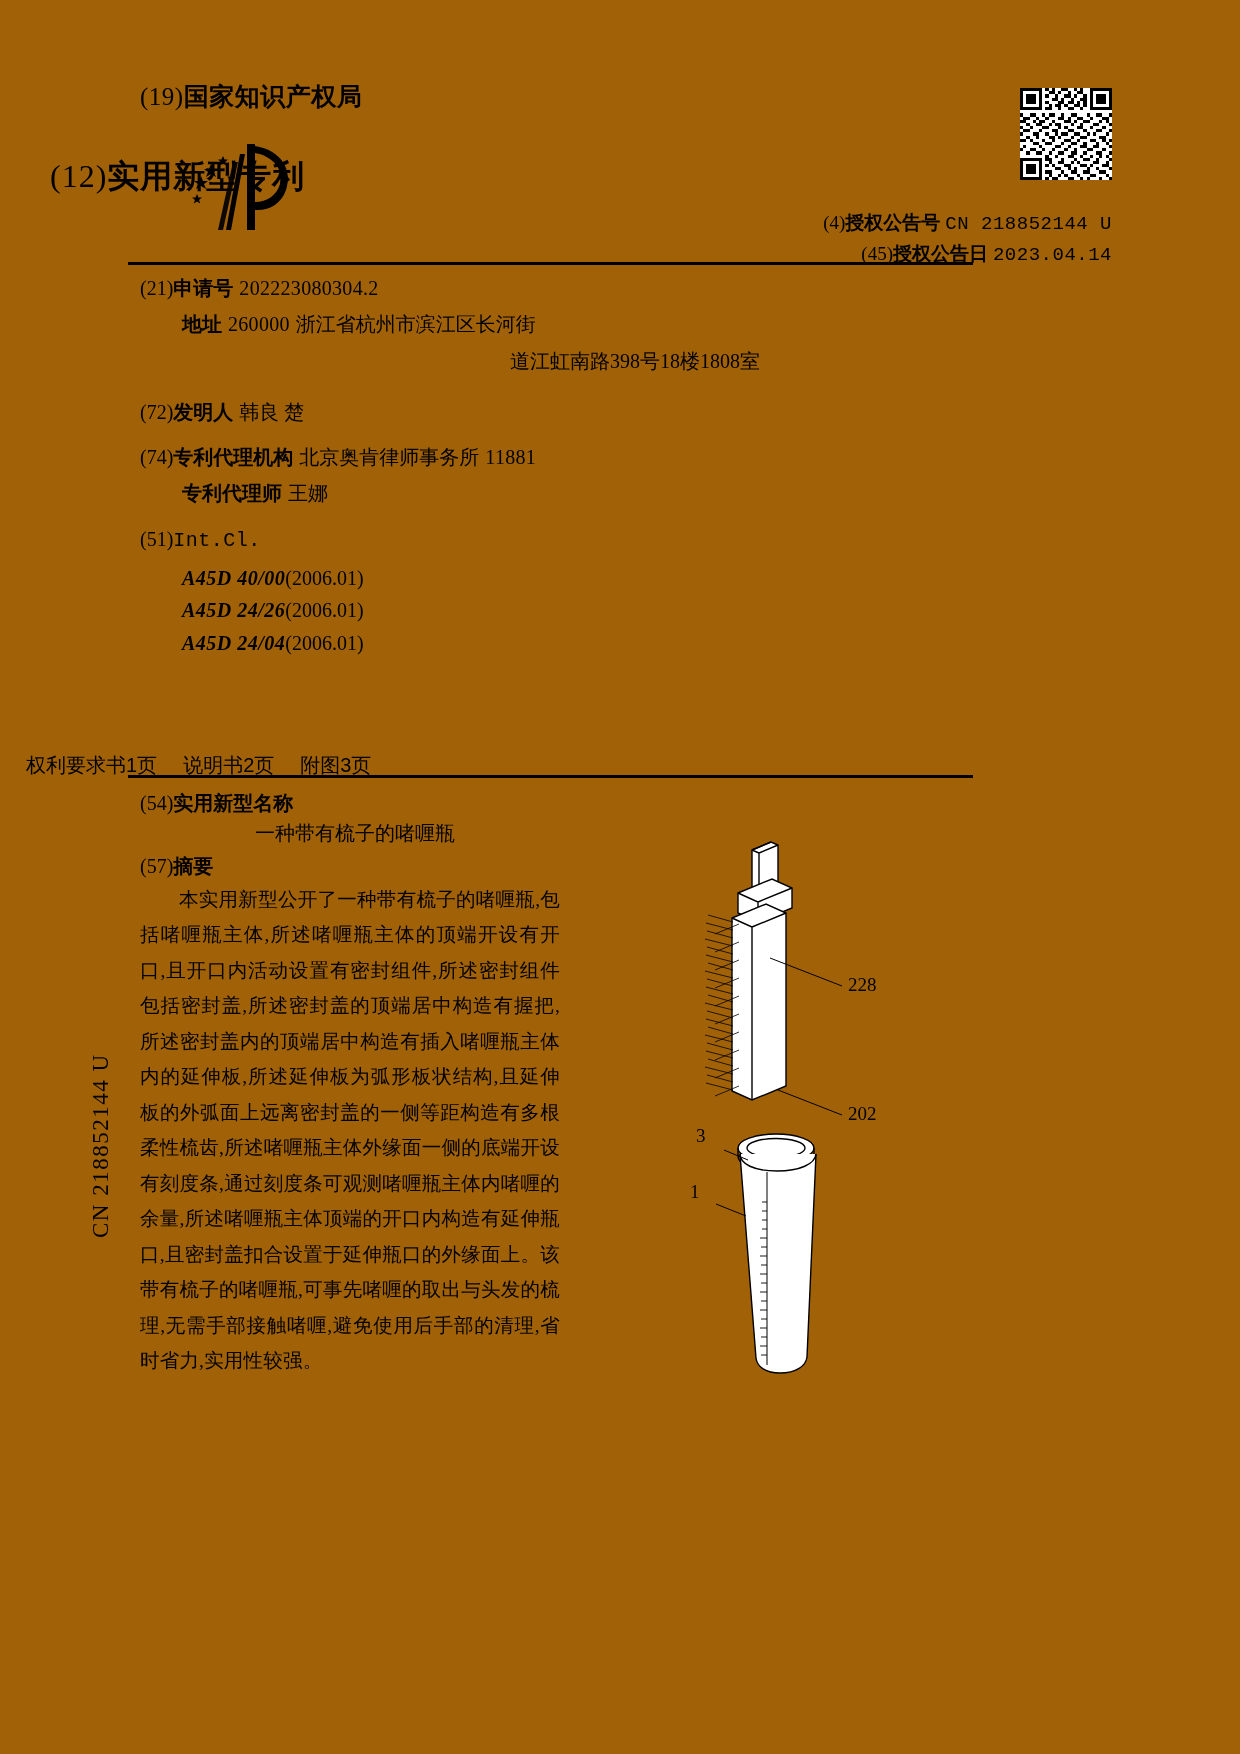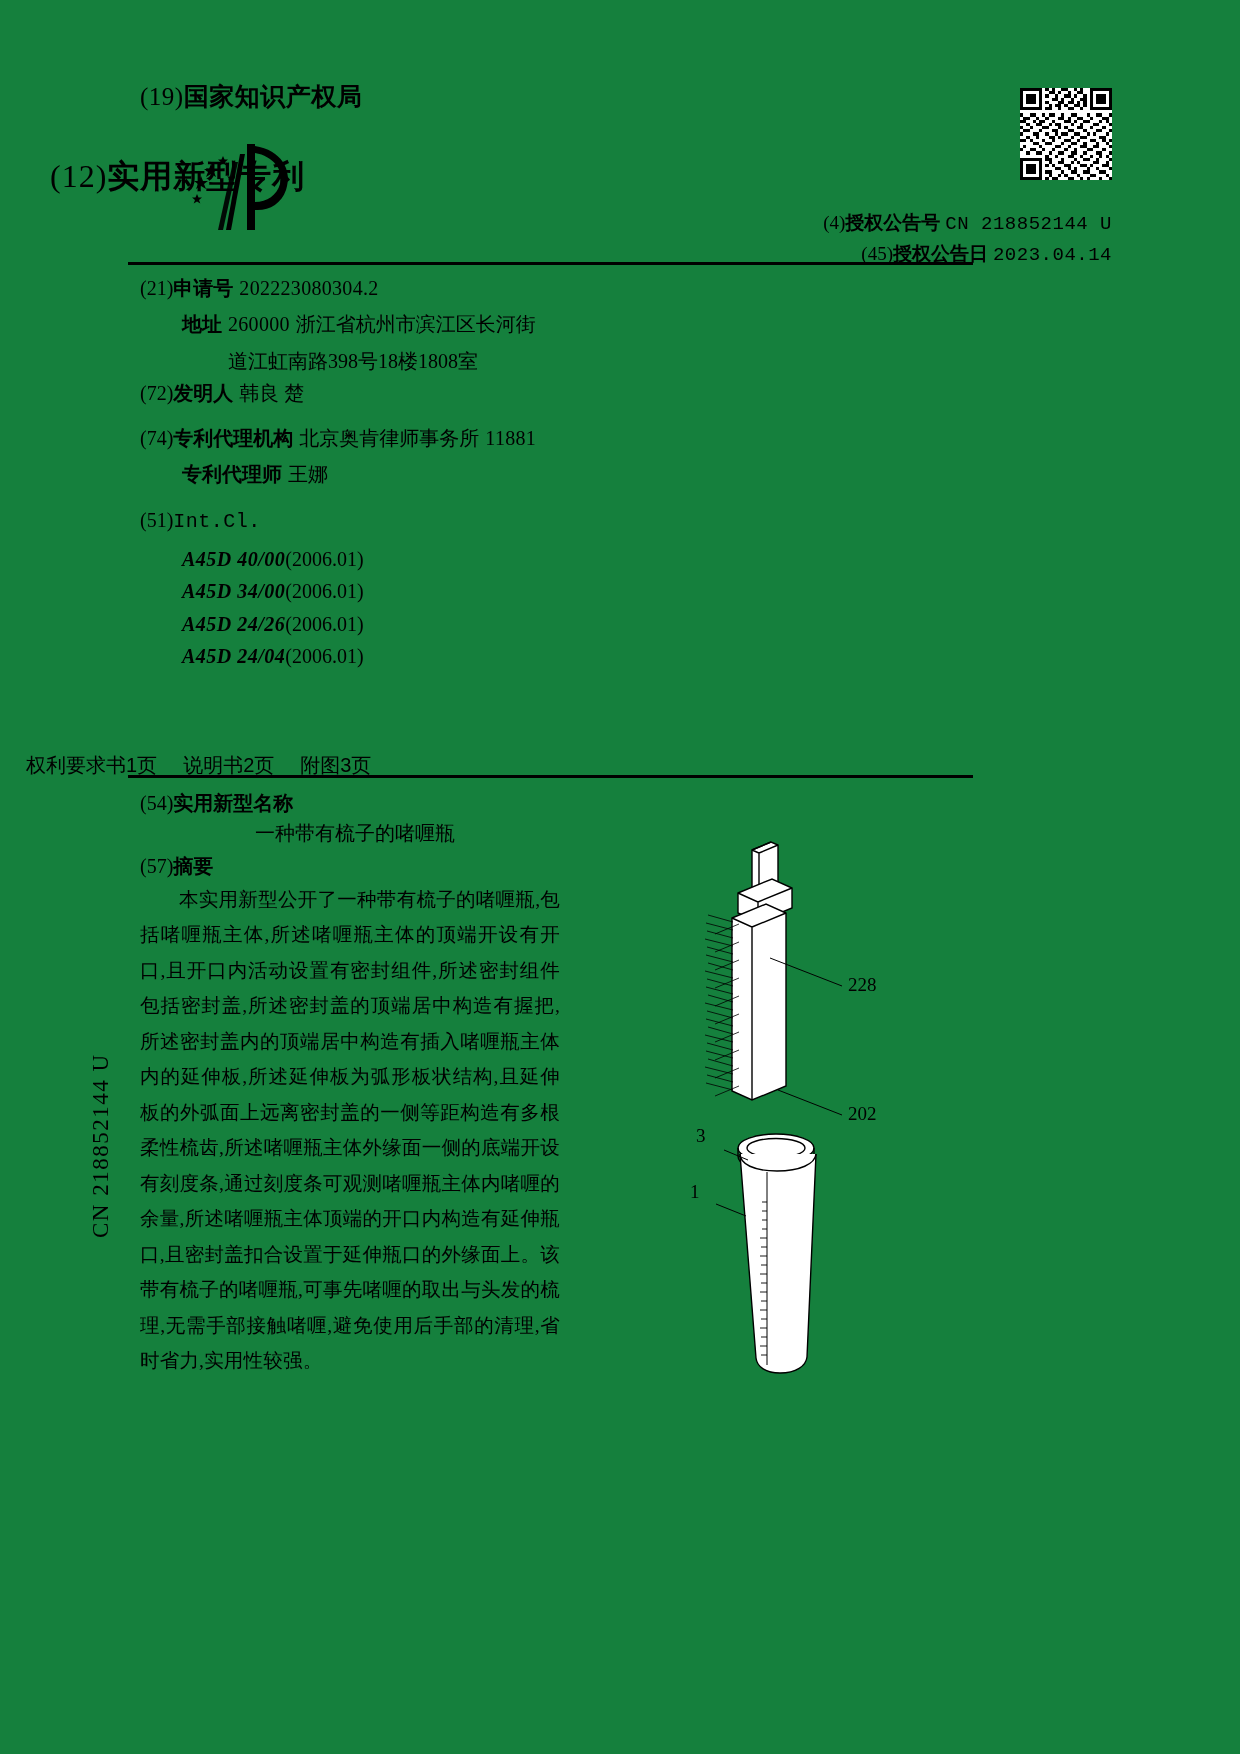--- a/index.html
+++ b/index.html
@@ -4,21 +4,21 @@
 <style>
   * { box-sizing: border-box; margin: 0; padding: 0; }
   html, body {
     width: 1240px;
     height: 1754px;
     background: #ffffff;
     font-family: "Liberation Serif", "DejaVu Serif", serif;
     color: #000;
     overflow: hidden;
   }
-  .page { position: relative; width: 1240px; height: 1754px; background:#15803d; }
+  .page { position: relative; width: 1240px; height: 1754px; background:#a16207; }
 
   
   .office-line {
     position: absolute; left: 140px; top: 80px;
     font-size: 25px; font-weight: 700; letter-spacing: .5px;
     font-family: "Liberation Sans", sans-serif;
   }
   .office-line .num { font-weight: 400; font-family: "Liberation Serif", serif; }
 
   .logo { position: absolute; left: 185px; top: 140px; width: 120px; height: 95px; }
@@ -372,43 +372,40 @@
   <div class="biblio">
 
     <div class="bib-row">
       <span class="code">(21)</span><span class="lbl">申请号</span><span class="val mono">202223080304.2</span>
     </div>
 
 
     <div class="bib-row indent1">
       <span class="lbl">地址</span><span class="val mono">260000</span><span class="val">浙江省杭州市滨江区长河街</span>
     </div>
-    <div class="bib-row indent2" style="margin-bottom:0;">
+    <div class="bib-row indent2" style="margin-bottom:19px;text-align:right;">
       <span class="val" style="margin-left:0">道江虹南路398号18楼1808室</span>
     </div>
 
     <div class="bib-row" style="margin-bottom:12px;">
       <span class="code">(72)</span><span class="lbl">发明人</span><span class="val">韩良 楚</span>
     </div>
 
     <div class="bib-row">
       <span class="code">(74)</span><span class="lbl">专利代理机构</span><span class="val">北京奥肯律师事务所</span><span class="val mono">11881</span>
     </div>
     <div class="bib-row indent1" style="margin-bottom:14px;">
       <span class="lbl">专利代理师</span><span class="val">王娜</span>
     </div>
 
     <div class="bib-row">
       <span class="code">(51)</span><span class="intcl-head">Int.Cl.</span>
     </div>
     <div class="ipc">
       <span class="sym">A45D  40/00</span><span class="ver">(2006.01)</span>
-    </div>
-    <div class="ipc">
-      <span class="sym">A45D  34/00</span><span class="ver">(2006.01)</span>
     </div>
     <div class="ipc">
       <span class="sym">A45D  24/26</span><span class="ver">(2006.01)</span>
     </div>
     <div class="ipc">
       <span class="sym">A45D  24/04</span><span class="ver">(2006.01)</span>
     </div>
   </div>
 
   <div class="pagecounts">

